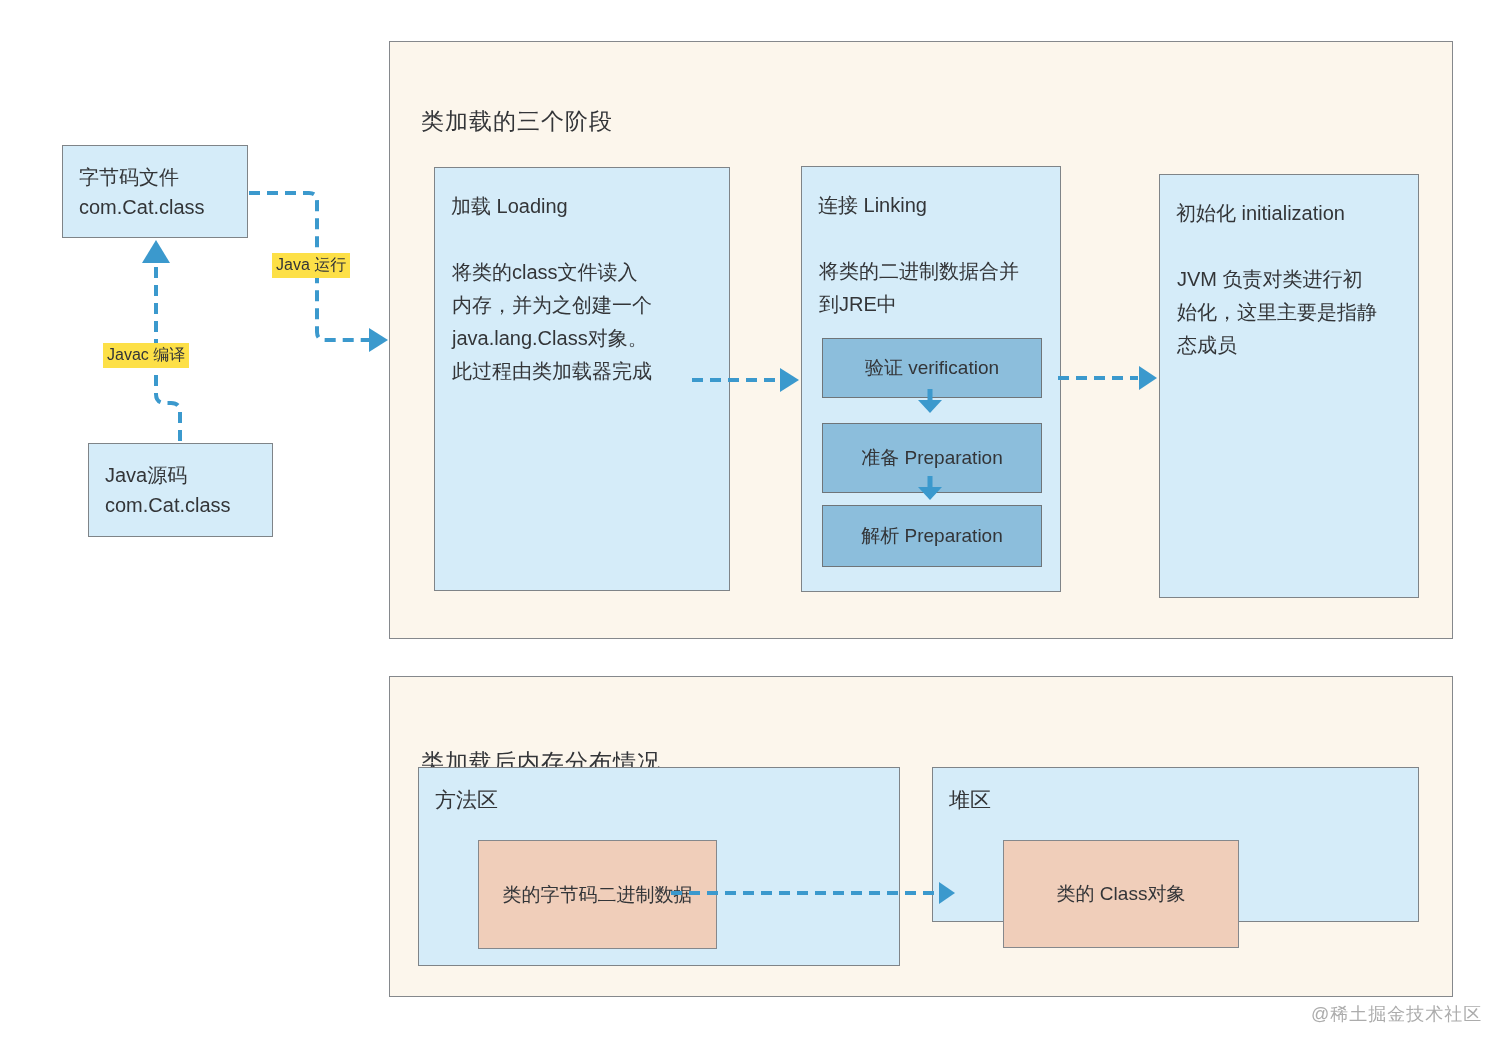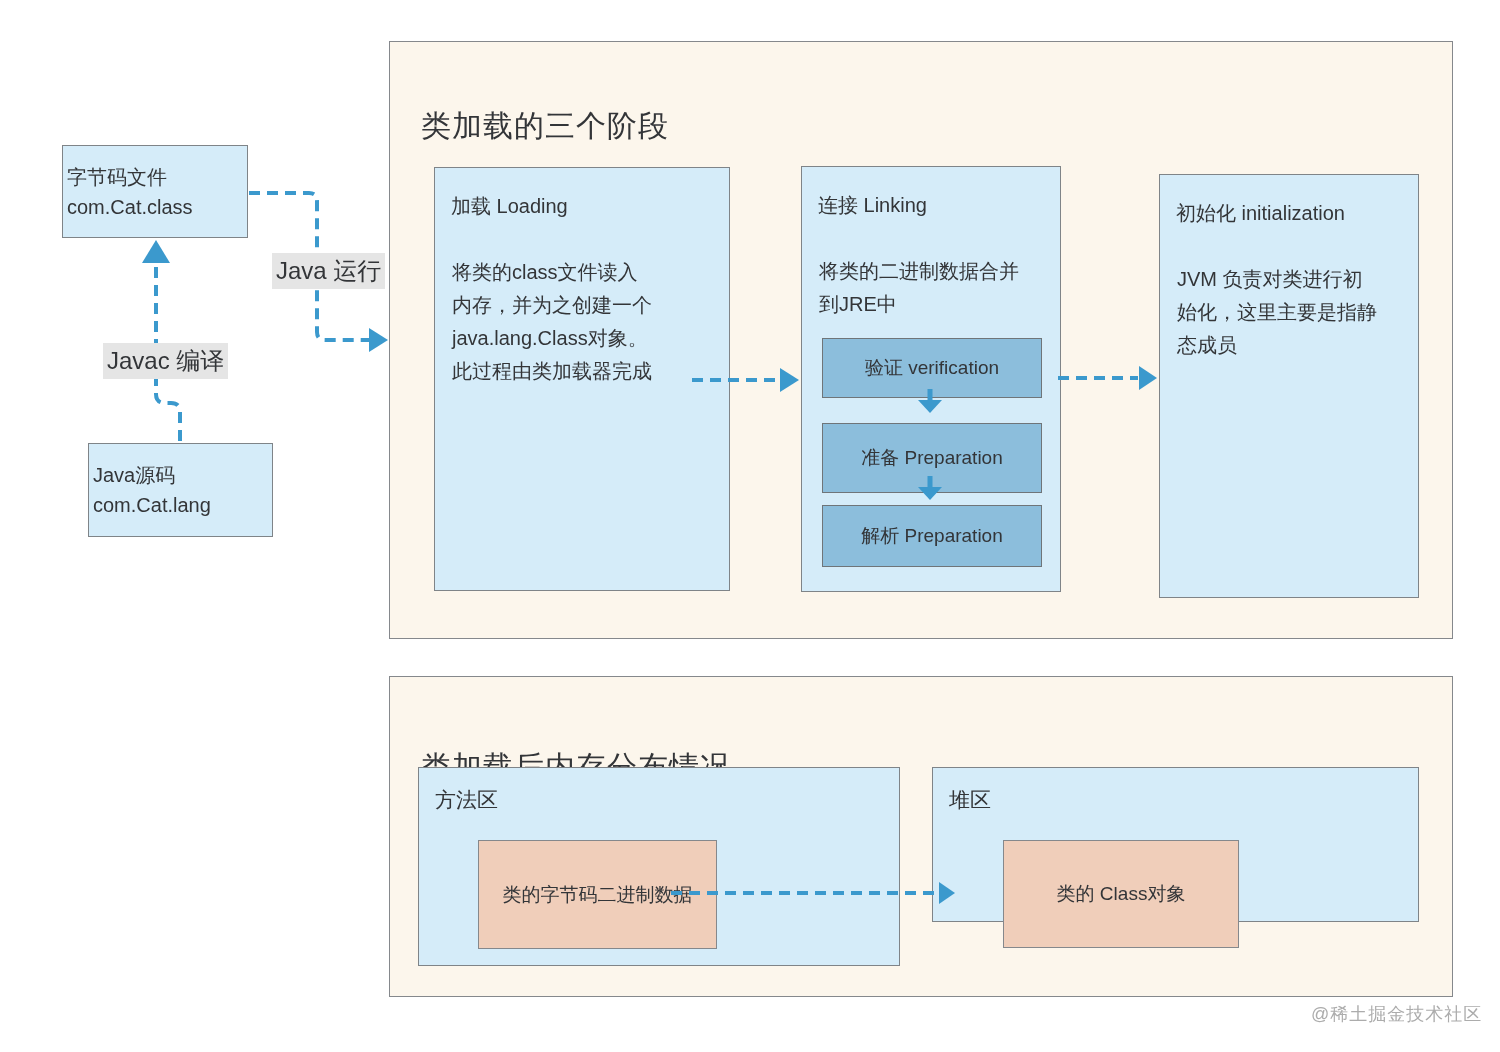--- a/index.html
+++ b/index.html
@@ -8,28 +8,28 @@
     background:#ffffff;
     font-family:"Liberation Sans","DejaVu Sans",sans-serif;
     color:var(--text,#333538);
   }
   .abs{position:absolute;box-sizing:border-box;}
   .panel{
     background:var(--panel-bg,#FCF6EC);
     border:1.5px solid var(--panel-border,#85888C);
     z-index:1;
   }
-  .panel-title{position:absolute;font-size:30px;letter-spacing:1px;white-space:nowrap;}
+  .panel-title{position:absolute;font-size:23px;letter-spacing:1px;white-space:nowrap;}
   .bluebox{
     background:var(--box-bg,#D5ECF9);
     border:1.5px solid var(--box-border,#7F8488);
   }
   .node{
     display:flex;flex-direction:column;justify-content:center;
-    padding-left:4px;font-size:20px;line-height:30px;white-space:pre-line;
+    padding-left:16px;font-size:20px;line-height:30px;white-space:pre-line;
     z-index:2;
   }
   .phase{position:absolute;box-sizing:border-box;}
   .phase-title{margin:25px 16px 0;font-size:20px;white-space:nowrap;}
   .phase-body{margin:36px 17px 0;font-size:20px;line-height:33px;white-space:pre-line;}
   .step{
     position:absolute;box-sizing:border-box;
     background:var(--step-bg,#8CBEDC);
     border:1.5px solid var(--step-border,#6F7579);
     display:flex;align-items:center;justify-content:center;
@@ -37,40 +37,40 @@
   }
   .area-title{position:absolute;left:16px;top:18px;font-size:21px;white-space:nowrap;}
   .pinkbox{
     position:absolute;box-sizing:border-box;
     background:var(--pink-bg,#F0CEBA);
     border:1.5px solid var(--panel-border,#85888C);
     display:flex;align-items:center;justify-content:center;
     font-size:19px;white-space:nowrap;margin-left:44px;
   }
   .flow-label{
-    position:absolute;font-size:24px;background:#e5e5e5;
+    position:absolute;font-size:16px;background:#fde047;
     padding:2px 4px;z-index:6;white-space:nowrap;
   }
   #arrow-layer{position:absolute;left:0;top:0;z-index:5;pointer-events:none;}
   .dash{stroke:var(--accent,#3B99CD);stroke-width:4;fill:none;stroke-dasharray:11 7;}
   .solid{stroke:var(--accent,#3B99CD);stroke-width:5;fill:none;}
   .head{fill:var(--accent,#3B99CD);stroke:none;}
   #watermark{
     position:absolute;left:1311px;top:1002px;font-size:18px;
     color:var(--watermark,#ACACAC);letter-spacing:1px;z-index:3;white-space:nowrap;
   }
 </style>
 </head>
 <body>
 
 <div class="abs bluebox node" style="left:62px;top:145px;width:186px;height:93px;">字节码文件
 com.Cat.class</div>
 
 <div class="abs bluebox node" style="left:88px;top:443px;width:185px;height:94px;">Java源码
-com.Cat.lang</div>
+com.Cat.class</div>
 
 <div class="flow-label" style="left:103px;top:343px;">Javac 编译</div>
 
 <div class="flow-label" style="left:272px;top:253px;">Java 运行</div>
 
 <div class="abs panel" style="left:389px;top:41px;width:1064px;height:598px;">
 
   <div class="panel-title" style="left:31px;top:64px;">类加载的三个阶段</div>
 
   <div class="phase bluebox" style="left:44px;top:125px;width:296px;height:424px;">

